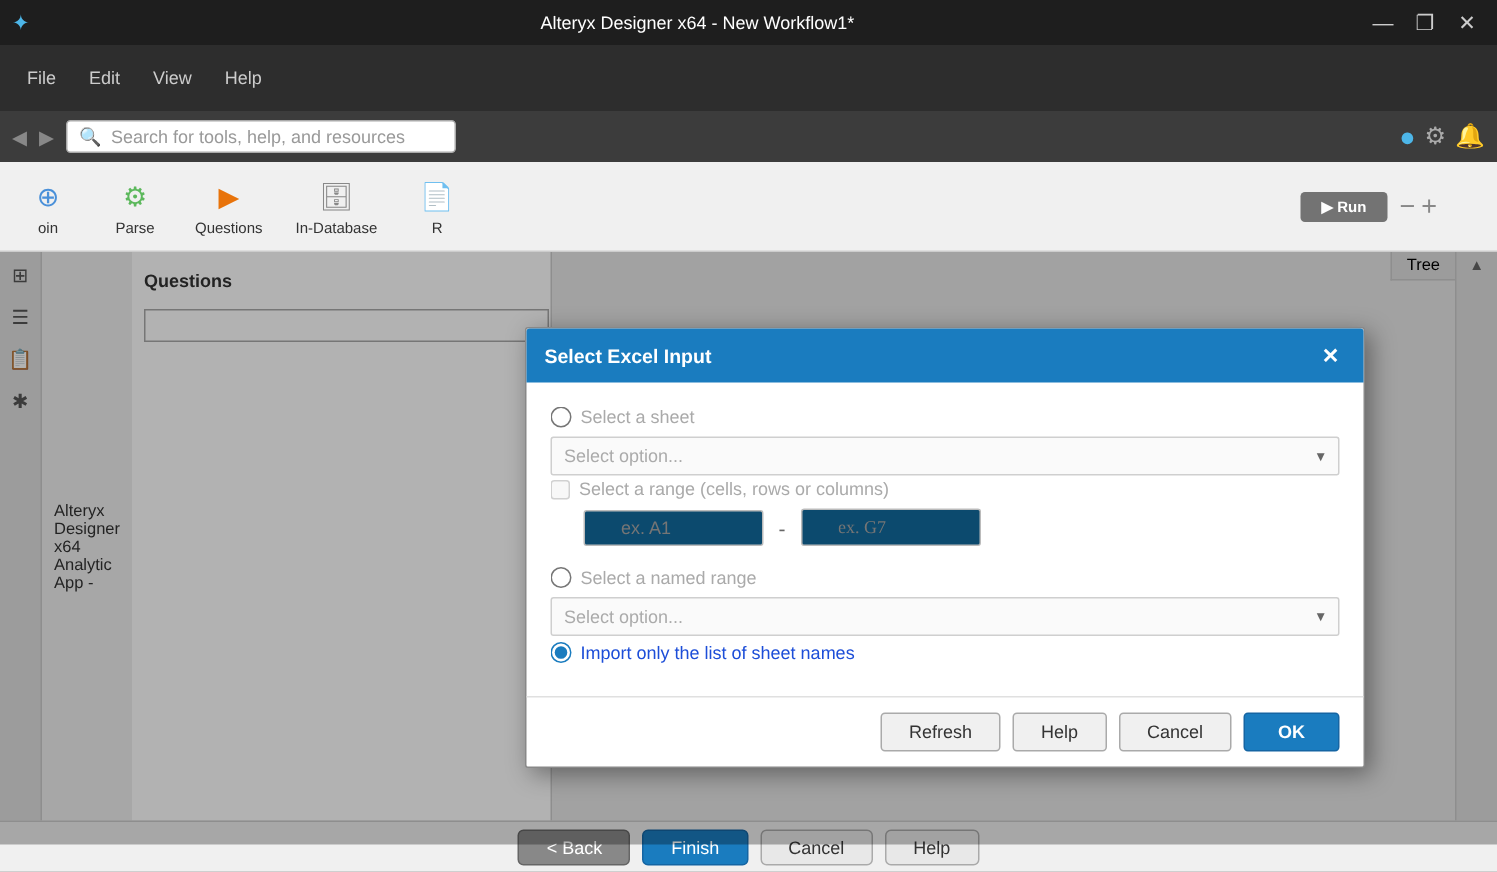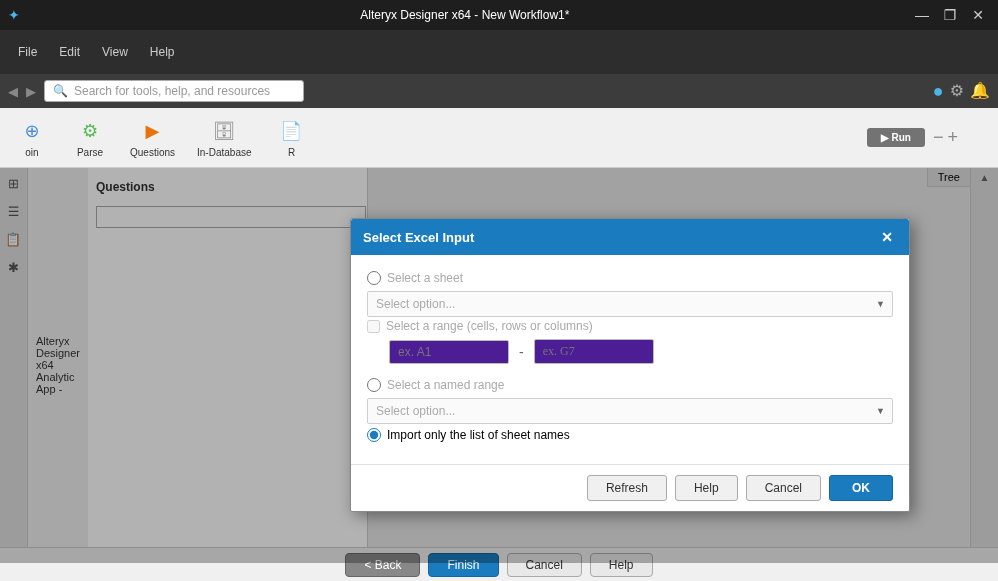--- a/index.html
+++ b/index.html
@@ -251,21 +251,21 @@
       gap: 6px;
       margin-bottom: 6px;
     }
     .radio-input {
       width: 14px; height: 14px;
       accent-color: #1a7cbf;
       cursor: pointer;
     }
     .radio-label {
       font-size: 12px;
-      color: #000000;
+      color: #1d4ed8;
     }
     .select-dropdown {
       width: 100%;
       padding: 5px 8px;
       border: 1px solid #bbb;
       border-radius: 2px;
       background: #f9f9f9;
       font-size: 12px;
       color: #888;
       cursor: pointer;
@@ -292,26 +292,26 @@
     }
     .range-row {
       display: flex;
       align-items: center;
       gap: 10px;
       margin-top: 6px;
       margin-left: 22px;
     }
     .range-input {
       width: 120px;
-      padding: 4px 8px;
+      padding: 4px 24px;
       border: 1px solid #bbb;
       border-radius: 2px;
       font-size: 12px;
       color: #aaa;
-      background: #4c1d95;
+      background: #0c4a6e;
     }
     .range-dash { font-size: 14px; color: #666; }
     .checkbox-input {
       width: 13px; height: 13px;
       cursor: pointer;
     }
     .section-divider {
       margin-bottom: 2px;
     }
     .modal-footer {

